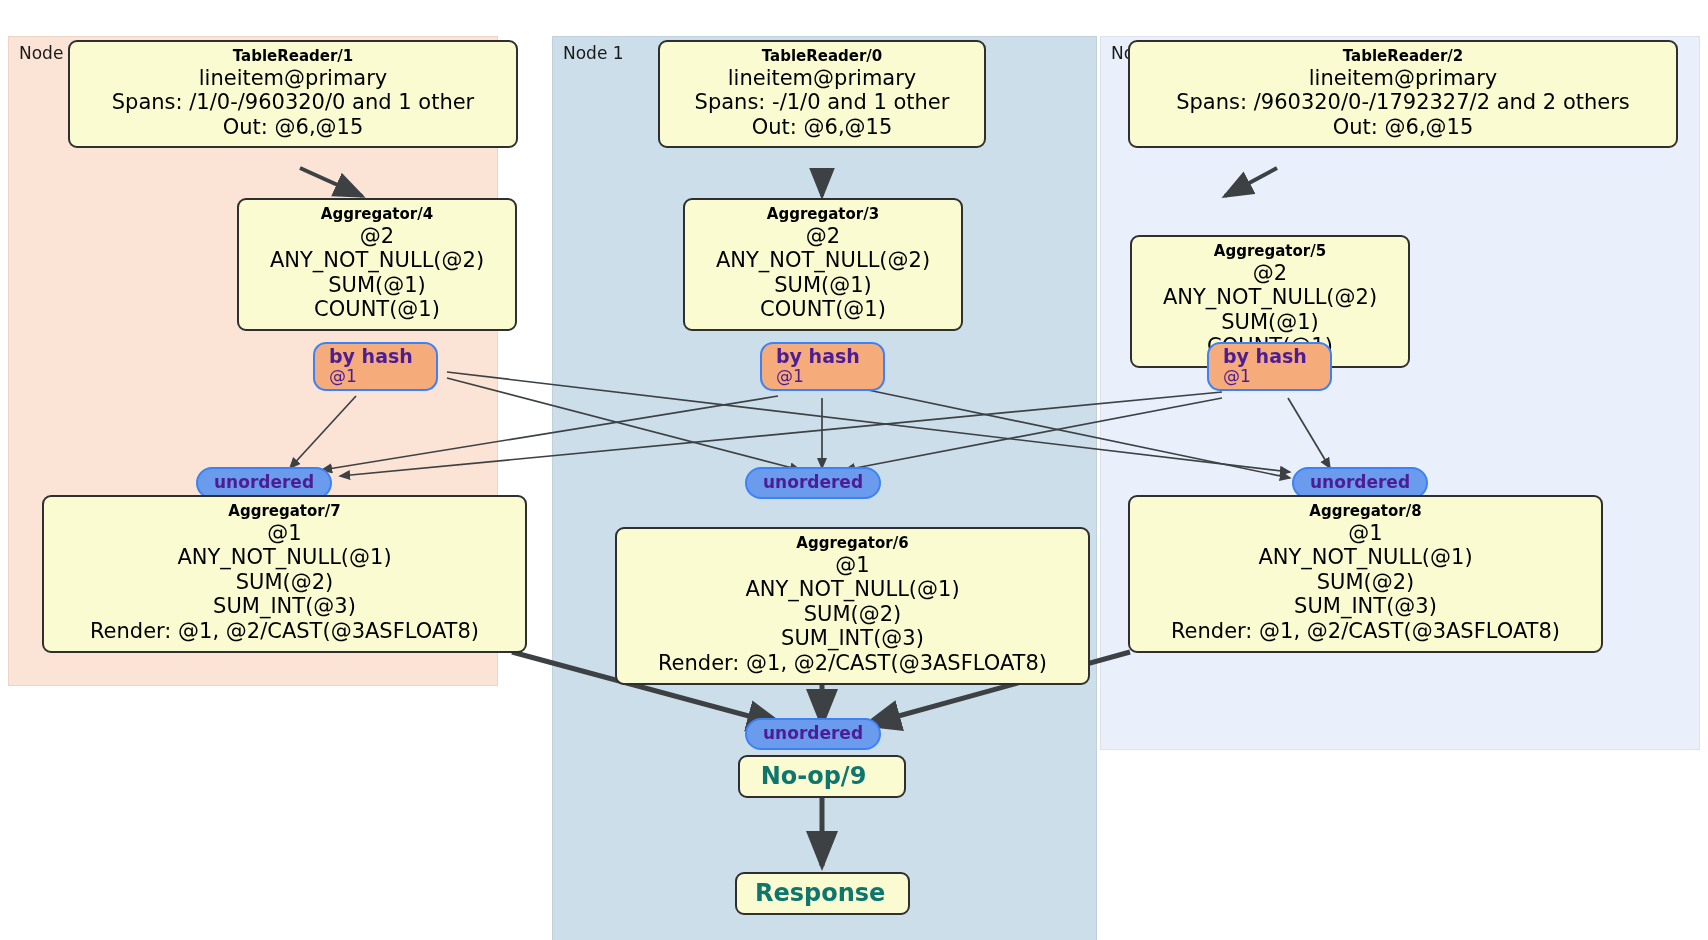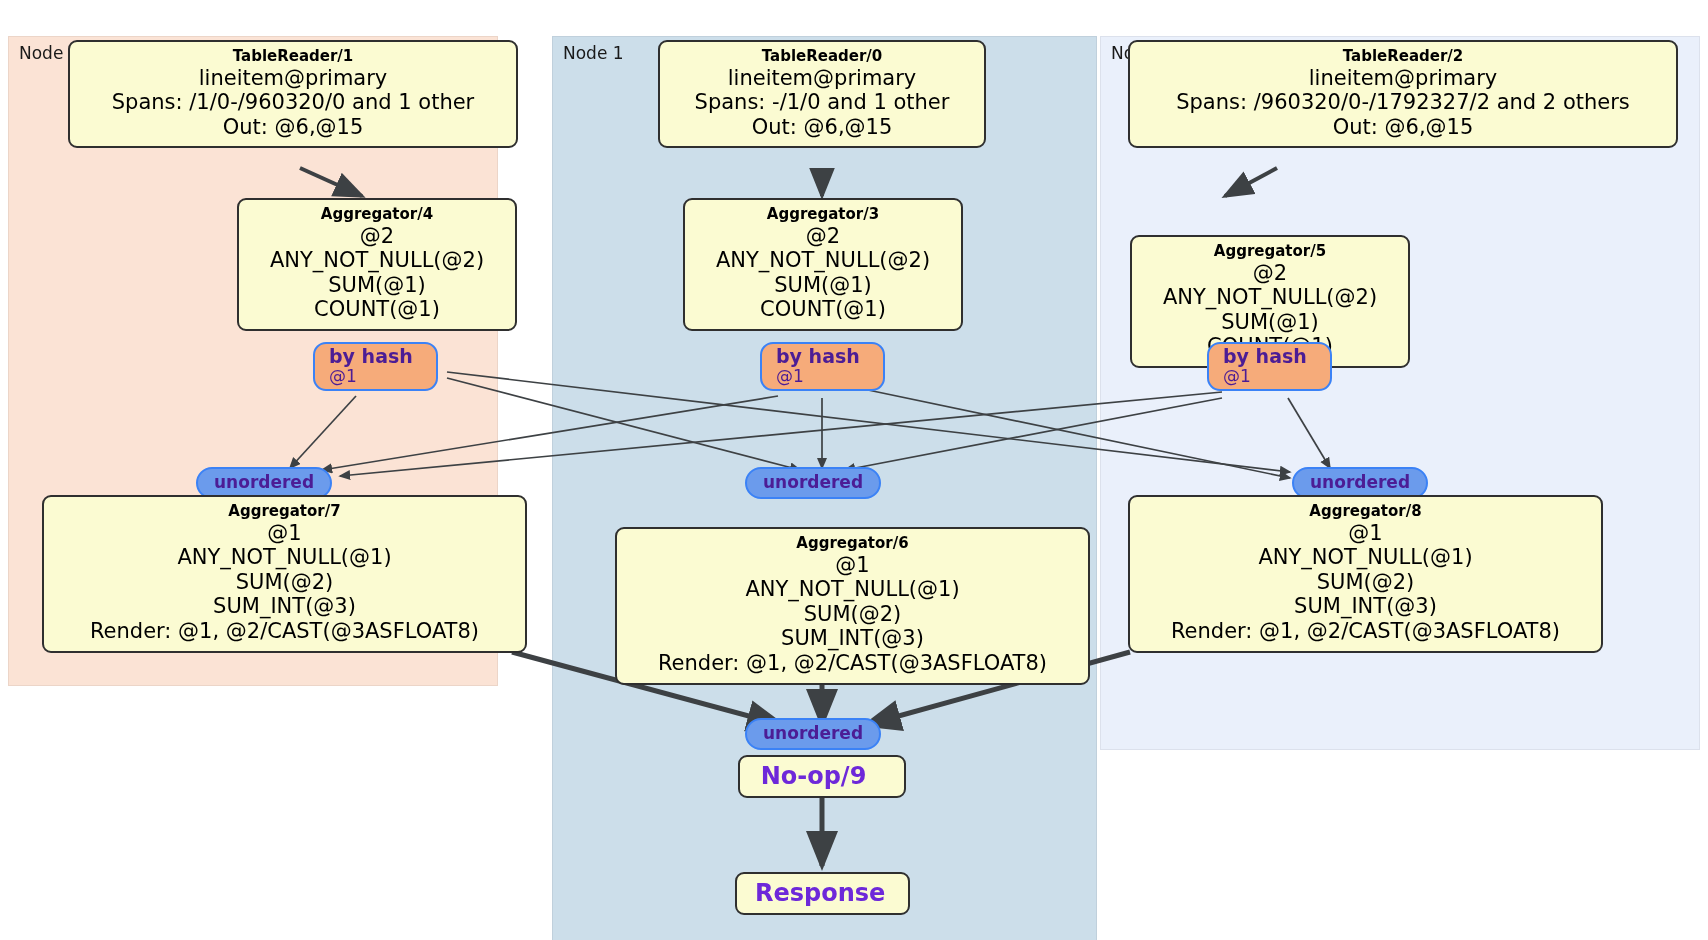--- a/index.html
+++ b/index.html
@@ -79,21 +79,21 @@
     padding: 4px 16px 5px 16px;
   }
   .small-box {
     position: absolute;
     background: #fbfbd2;
     border: 2px solid #2f2f2f;
     border-radius: 9px;
     text-align: center;
     font-weight: bold;
     font-size: 24px;
-    color: #6d28d9;
+    color: #0f766e;
     padding: 5px 35px 6px 18px;
     white-space: nowrap;
     font-family: "DejaVu Sans", sans-serif;
   }
 </style>
 </head>
 <body>
 
 <div id="canvas">
 

